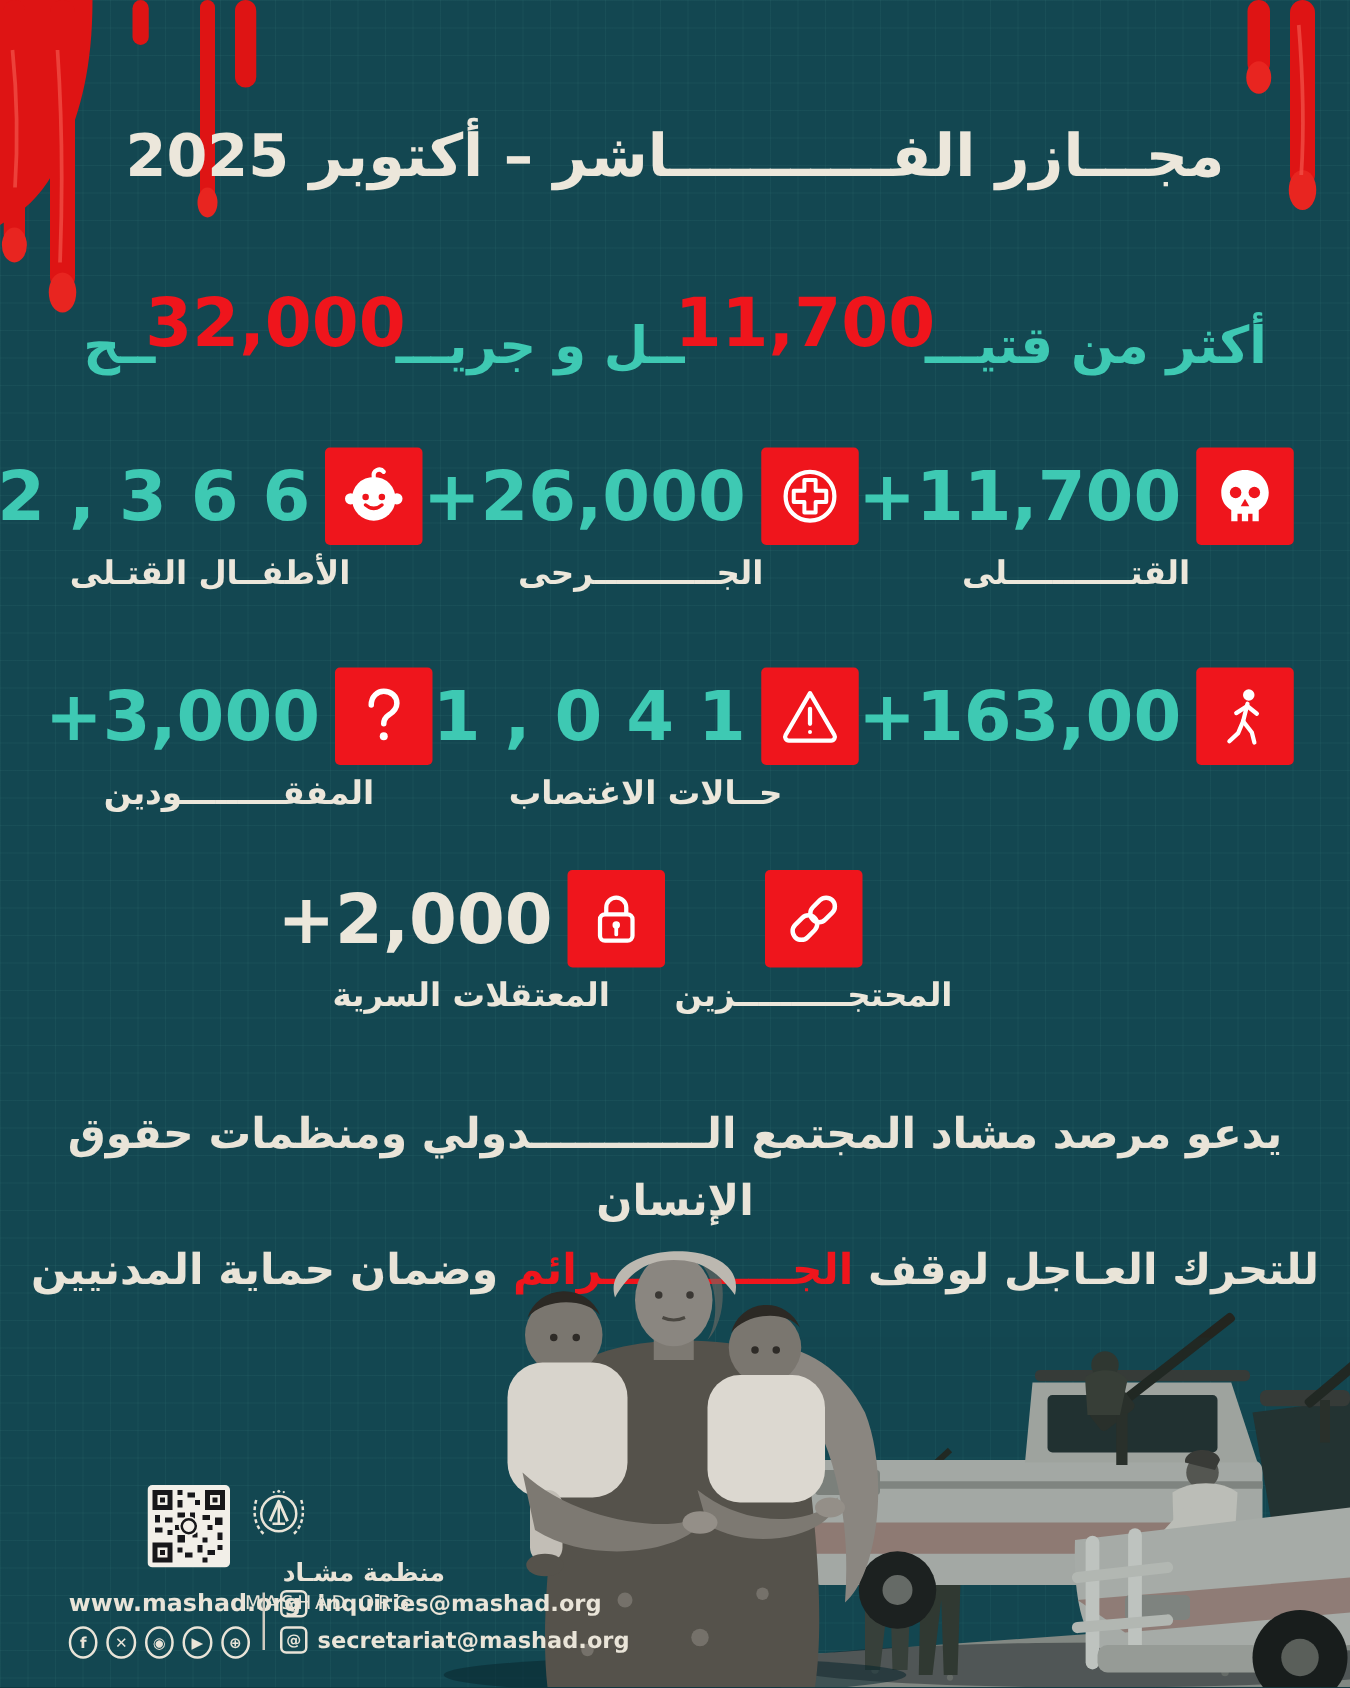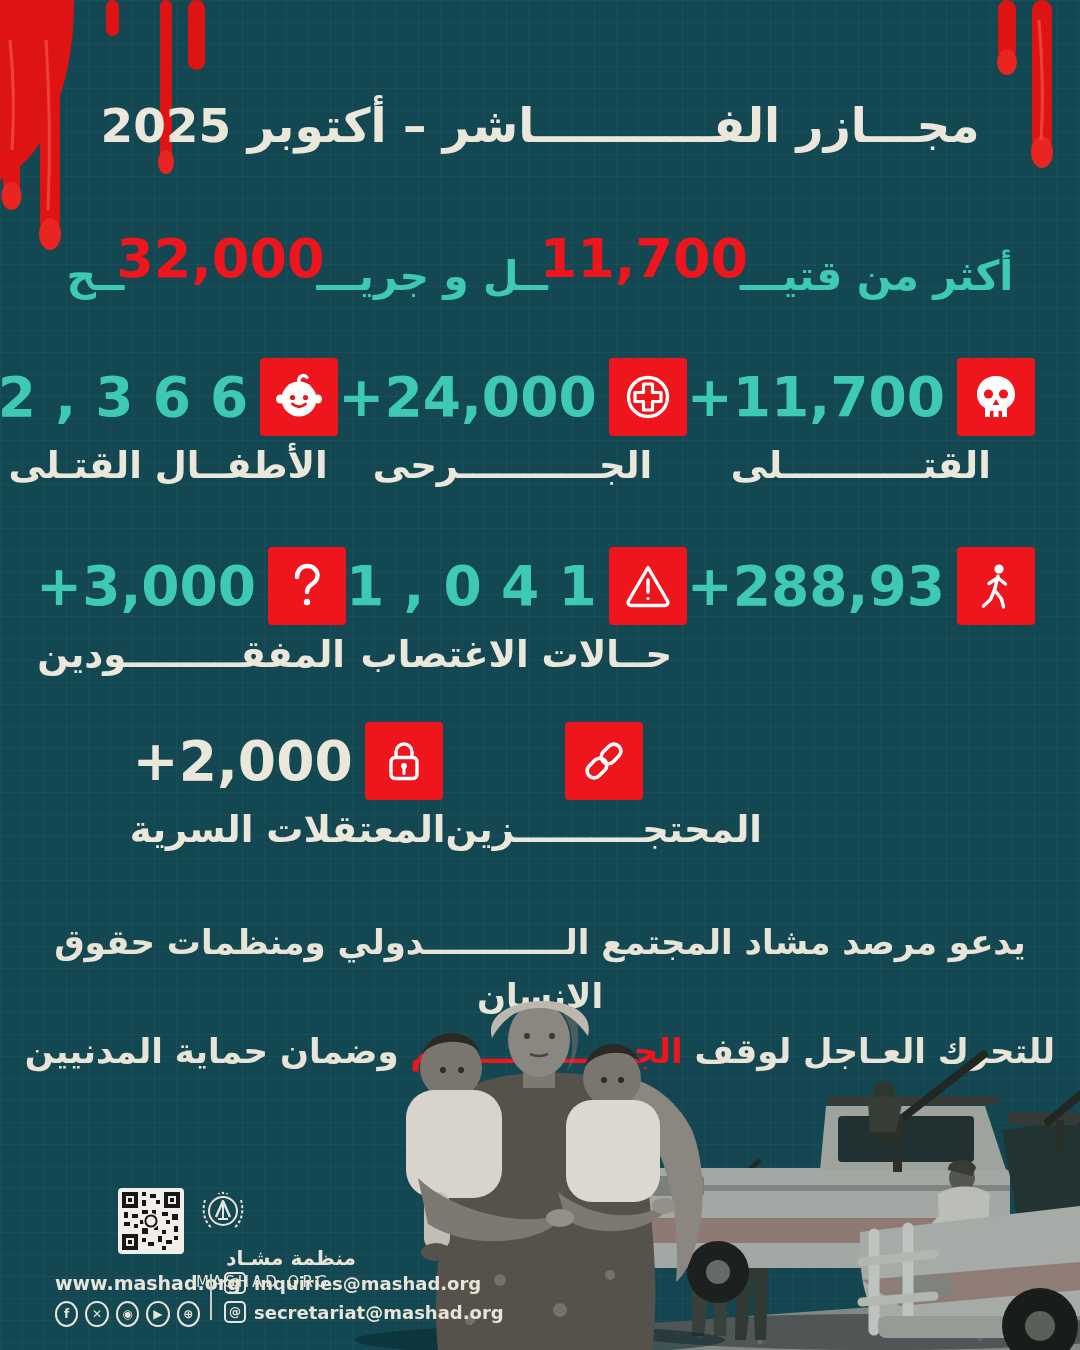--- a/index.html
+++ b/index.html
@@ -34,27 +34,27 @@
   .stat-top{display:flex;direction:ltr;align-items:center;gap:12px;}
   .stat-value{
     font-size:55px;font-weight:bold;color:#3ec9b3;white-space:nowrap;line-height:78px;
   }
   .stat-card.white .stat-value{color:#ece7db;}
   .icon-box{
     width:78px;height:78px;background:#ef151c;border-radius:4px;flex:0 0 78px;
     display:flex;align-items:center;justify-content:center;
   }
   .stat-label{
-    margin-top:8px;font-size:37px;font-weight:bold;color:#ece7db;direction:rtl;
+    margin-top:8px;font-size:26px;font-weight:bold;color:#ece7db;direction:rtl;
     white-space:nowrap;text-align:center;
   }
   
   .appeal{
     position:absolute;top:880px;left:0;right:0;text-align:center;direction:rtl;
-    font-size:34px;font-weight:bold;color:#e9e4d8;line-height:1.6;margin-top:35px;
+    font-size:34px;font-weight:bold;color:#e9e4d8;line-height:1.6;
   }
   .appeal .red{color:#ef151c;}
   
   .scene{position:absolute;left:0;top:980px;width:1080px;height:370px;}
   
   .blood-left,.blood-right{position:absolute;top:0;}
   .blood-left{left:0;}
   .blood-right{right:0;}
   
   .qr{position:absolute;left:118px;top:1188px;width:66px;height:66px;}
@@ -124,21 +124,21 @@
               <circle cx="33.5" cy="23" r="4.6" fill="#ef151c"></circle>
               <path d="M26,28 l-3.4,6 h6.8 Z" fill="#ef151c"></path>
             </svg>
           </span>
         </div>
         <div class="stat-label">القتـــــــــــلى</div>
       </div>
 
       <div class="stat-card">
         <div class="stat-top">
-          <span class="stat-value">+24,000</span>
+          <span class="stat-value">+26,000</span>
           <span class="icon-box">
             <svg width="52" height="52" viewBox="0 0 52 52">
               <circle cx="26" cy="26" r="19.5" fill="none" stroke="#fff" stroke-width="3.4"></circle>
               <path d="M21.5,13 h9 v8.5 H39 v9 h-8.5 V39 h-9 v-8.5 H13 v-9 h8.5 Z" fill="none" stroke="#fff" stroke-width="3.2" stroke-linejoin="round"></path>
             </svg>
           </span>
         </div>
         <div class="stat-label">الجـــــــــــرحى</div>
       </div>
 
@@ -159,21 +159,21 @@
         </div>
         <div class="stat-label">الأطفــال القتـلى</div>
       </div>
 
     </div>
 
     <div class="stat-row row2" dir="rtl">
 
       <div class="stat-card">
         <div class="stat-top">
-          <span class="stat-value">+288,93</span>
+          <span class="stat-value">+163,00</span>
           <span class="icon-box">
             <svg width="52" height="52" viewBox="0 0 52 52" fill="none" stroke="#fff" stroke-width="3.4" stroke-linecap="round" stroke-linejoin="round">
               <circle cx="29" cy="9" r="4.6" fill="#fff" stroke="none"></circle>
               <path d="M28,16 L24.5,30"></path>
               <path d="M28,18 L35.5,24"></path>
               <path d="M27.5,18 L19,23.5"></path>
               <path d="M24.5,30 L31.5,39 L33.5,47"></path>
               <path d="M24.5,30 L20.5,39.5 L13.5,46"></path>
             </svg>
           </span>

